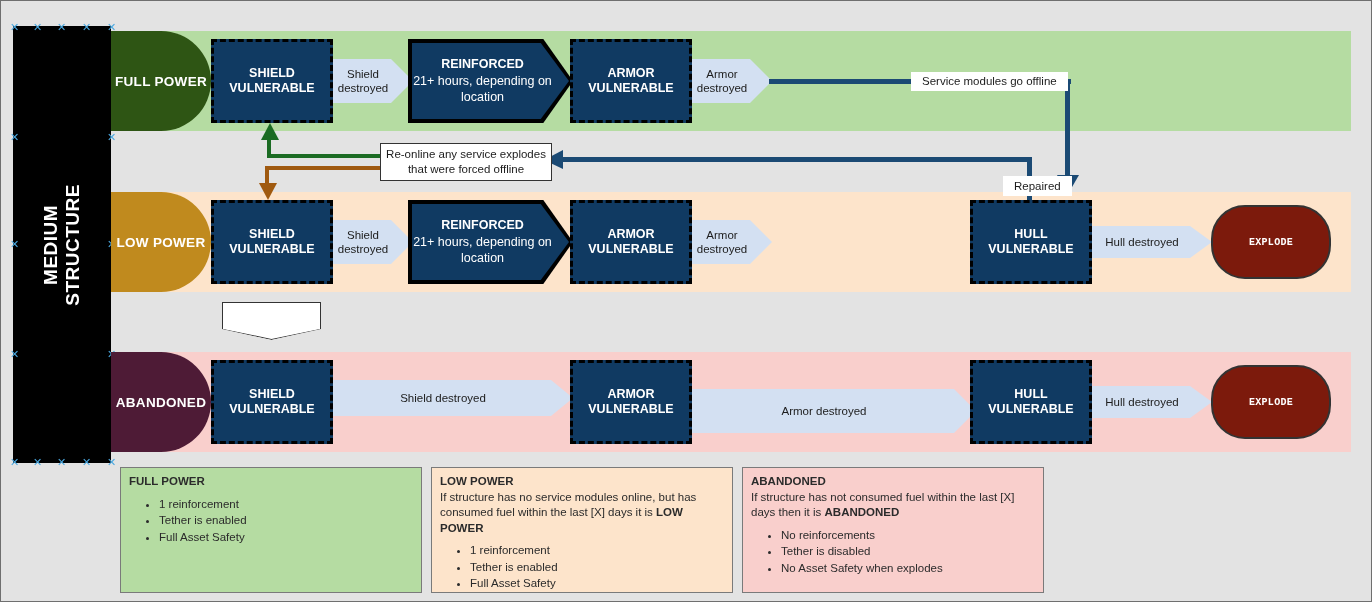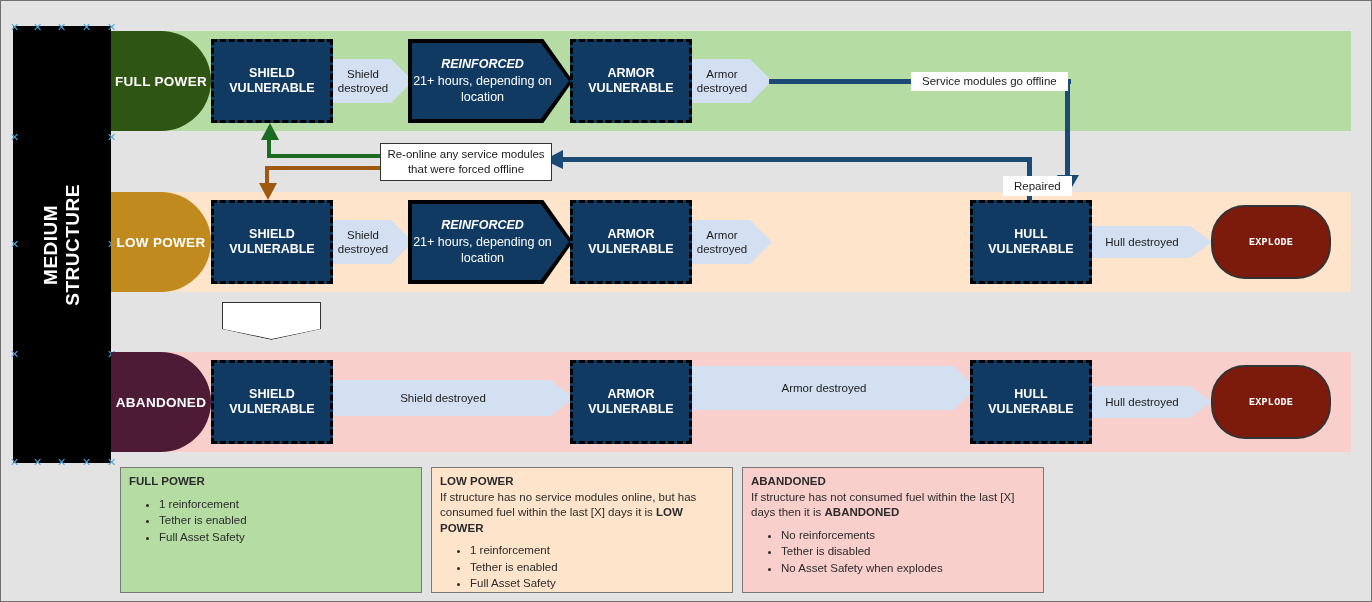--- a/index.html
+++ b/index.html
@@ -75,21 +75,21 @@
     font-size:12.5px;font-weight:bold;line-height:1.35;
     box-sizing:border-box;
     clip-path:polygon(0 0, 82% 0, 100% 50%, 82% 100%, 0 100%);
     padding-right:16px;
   }
   .node-reinf-outer{
     position:absolute;
     background:#000;
     clip-path:polygon(0 0, 82% 0, 100% 50%, 82% 100%, 0 100%);
   }
-  .node-reinf .rtitle{font-weight:bold;font-style:italic;}
+  .node-reinf .rtitle{font-weight:bold;}
   .node-reinf .rsub{font-weight:normal;}
 
   
   .explode{
     position:absolute;
     background:#7c1a0c;
     border:2.5px solid #333;
     border-radius:34px;
     display:flex;align-items:center;justify-content:center;
     color:#fff;font-size:10px;font-weight:bold;letter-spacing:.3px;
@@ -229,21 +229,21 @@
   </svg>
 
   <div class="ln" style="left:1026px;top:160px;width:5px;height:45px;"></div>
   <div class="ln" style="left:554px;top:156px;width:477px;height:5px;"></div>
   <svg style="position:absolute;left:543px;top:149px;width:20px;height:20px;" viewBox="0 0 20 20">
     <polygon points="0,10 19,0 19,19" fill="#1b4a74"></polygon>
   </svg>
   <div class="note-plain" style="left:1002px;top:175px;height:20px;line-height:15px;">Repaired</div>
 
   <div class="note" style="left:379px;top:142px;width:172px;height:38px;">
-    <span><span>Re-online any service modules</span><br><span>that were forced offline</span></span>
+    <span><span>Re-online any service explodes</span><br><span>that were forced offline</span></span>
   </div>
 
   <div class="node" style="left:210px;top:199px;width:122px;height:84px;">
     <span><span>SHIELD</span><br><span>VULNERABLE</span></span>
   </div>
 
   <div class="chev" style="left:332px;top:219px;width:80px;height:44px;">
     <span><span>Shield</span><br><span>destroyed</span></span>
   </div>
 
@@ -286,21 +286,21 @@
   </div>
 
   <div class="chev" style="left:332px;top:379px;width:240px;height:36px;">
     <span>Shield destroyed</span>
   </div>
 
   <div class="node" style="left:569px;top:359px;width:122px;height:84px;">
     <span><span>ARMOR</span><br><span>VULNERABLE</span></span>
   </div>
 
-  <div class="chev" style="left:691px;top:365px;width:284px;height:44px;justify-content:center;">
+  <div class="chev" style="left:691px;top:388px;width:284px;height:44px;justify-content:center;">
     <span>Armor destroyed</span>
   </div>
 
   <div class="node" style="left:969px;top:359px;width:122px;height:84px;">
     <span><span>HULL</span><br><span>VULNERABLE</span></span>
   </div>
 
   <div class="chev" style="left:1091px;top:385px;width:120px;height:32px;">
     <span>Hull destroyed</span>
   </div>

